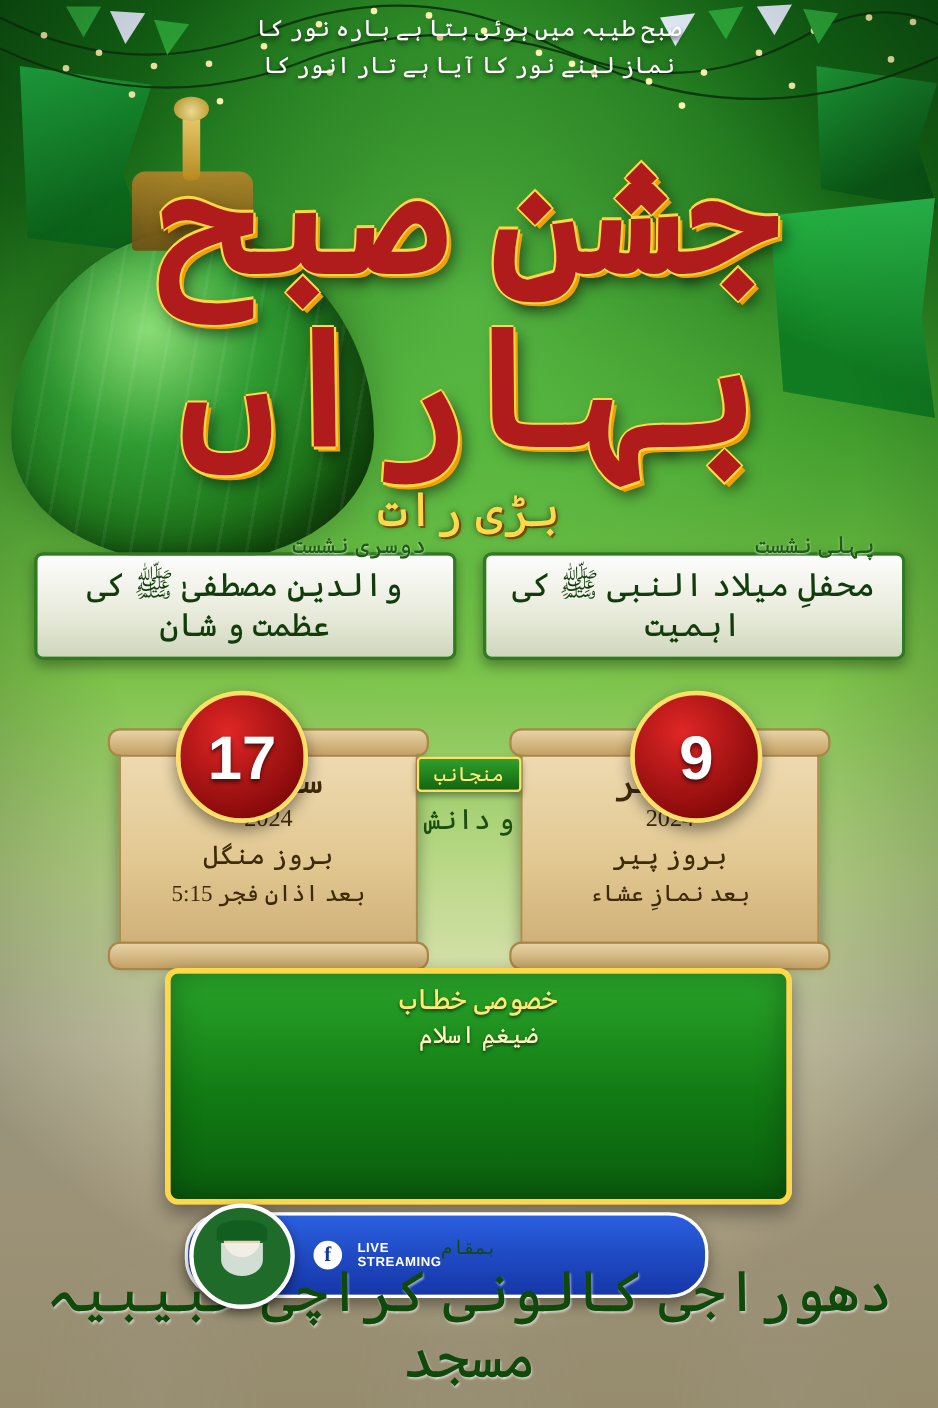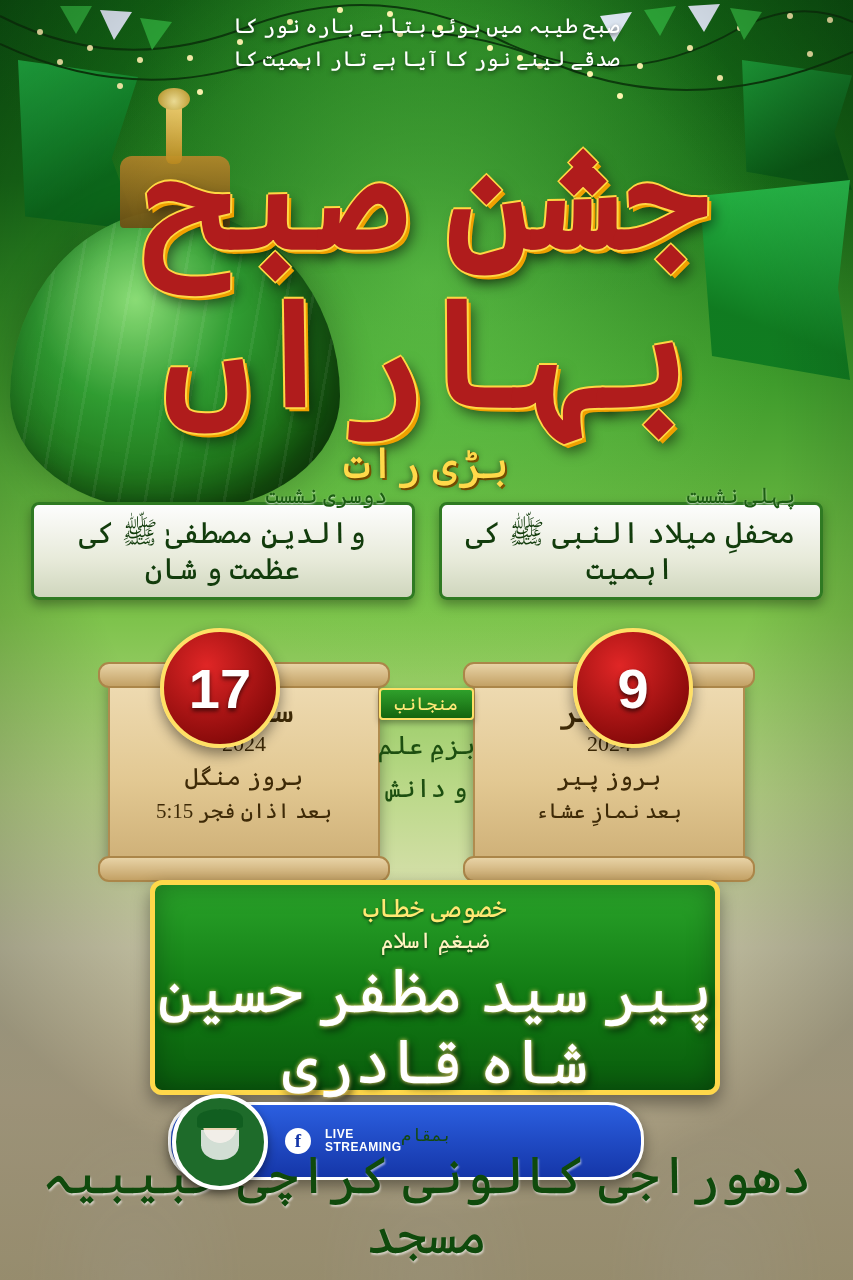--- a/index.html
+++ b/index.html
@@ -323,21 +323,21 @@
         <polygon points="600,16 632,12 614,42" fill="#e9f3ff"></polygon>
         <polygon points="644,10 676,6 660,36" fill="#2fae3a"></polygon>
         <polygon points="688,6 720,4 704,32" fill="#e9f3ff"></polygon>
         <polygon points="730,8 762,12 744,40" fill="#2fae3a"></polygon>
       </g>
     </svg>
   </div>
 
   <div class="couplet">
     <div class="l1">صبح طیبہ میں ہوئی بتا ہے بارہ نور کا</div>
-    <div class="l2">صدقے لینے نور کا آیا ہے تار اہمیت کا</div>
+    <div class="l2">نماز لینے نور کا آیا ہے تار انور کا</div>
   </div>
 
   <div class="title-block">
     <div class="title-main">جشنِ صبح بہاراں</div>
     <div class="title-sub">بڑی رات</div>
   </div>
 
   <div class="sessions">
     <div class="session">
       <div class="tag">پہلی نشست</div>
@@ -366,29 +366,27 @@
         <div class="month">ستمبر</div>
         <div class="yr">2024</div>
         <div class="day">بروز منگل</div>
         <div class="time">بعد اذانِ فجر 5:15</div>
       </div>
     </div>
     <div class="daybadge badge-left">17</div>
 
     <div class="center-plate">
       <div class="ribbon">منجانب</div>
-      <div class="l">بزمِ علم</div>
       <div class="l">و دانش</div>
     </div>
   </div>
 
   <div class="speaker-panel">
     <div class="heading">خصوصی خطاب</div>
     <div class="titleline">ضیغمِ اسلام</div>
-    <div class="name">پیر سید مظفر حسین شاہ قادری</div>
   </div>
 
 
   <div class="livebar">
     <div style="width:108px"></div>
     <div class="fb">f</div>
     <div class="livetag">
       <div>LIVE</div>
       <div>STREAMING</div>
     </div>

